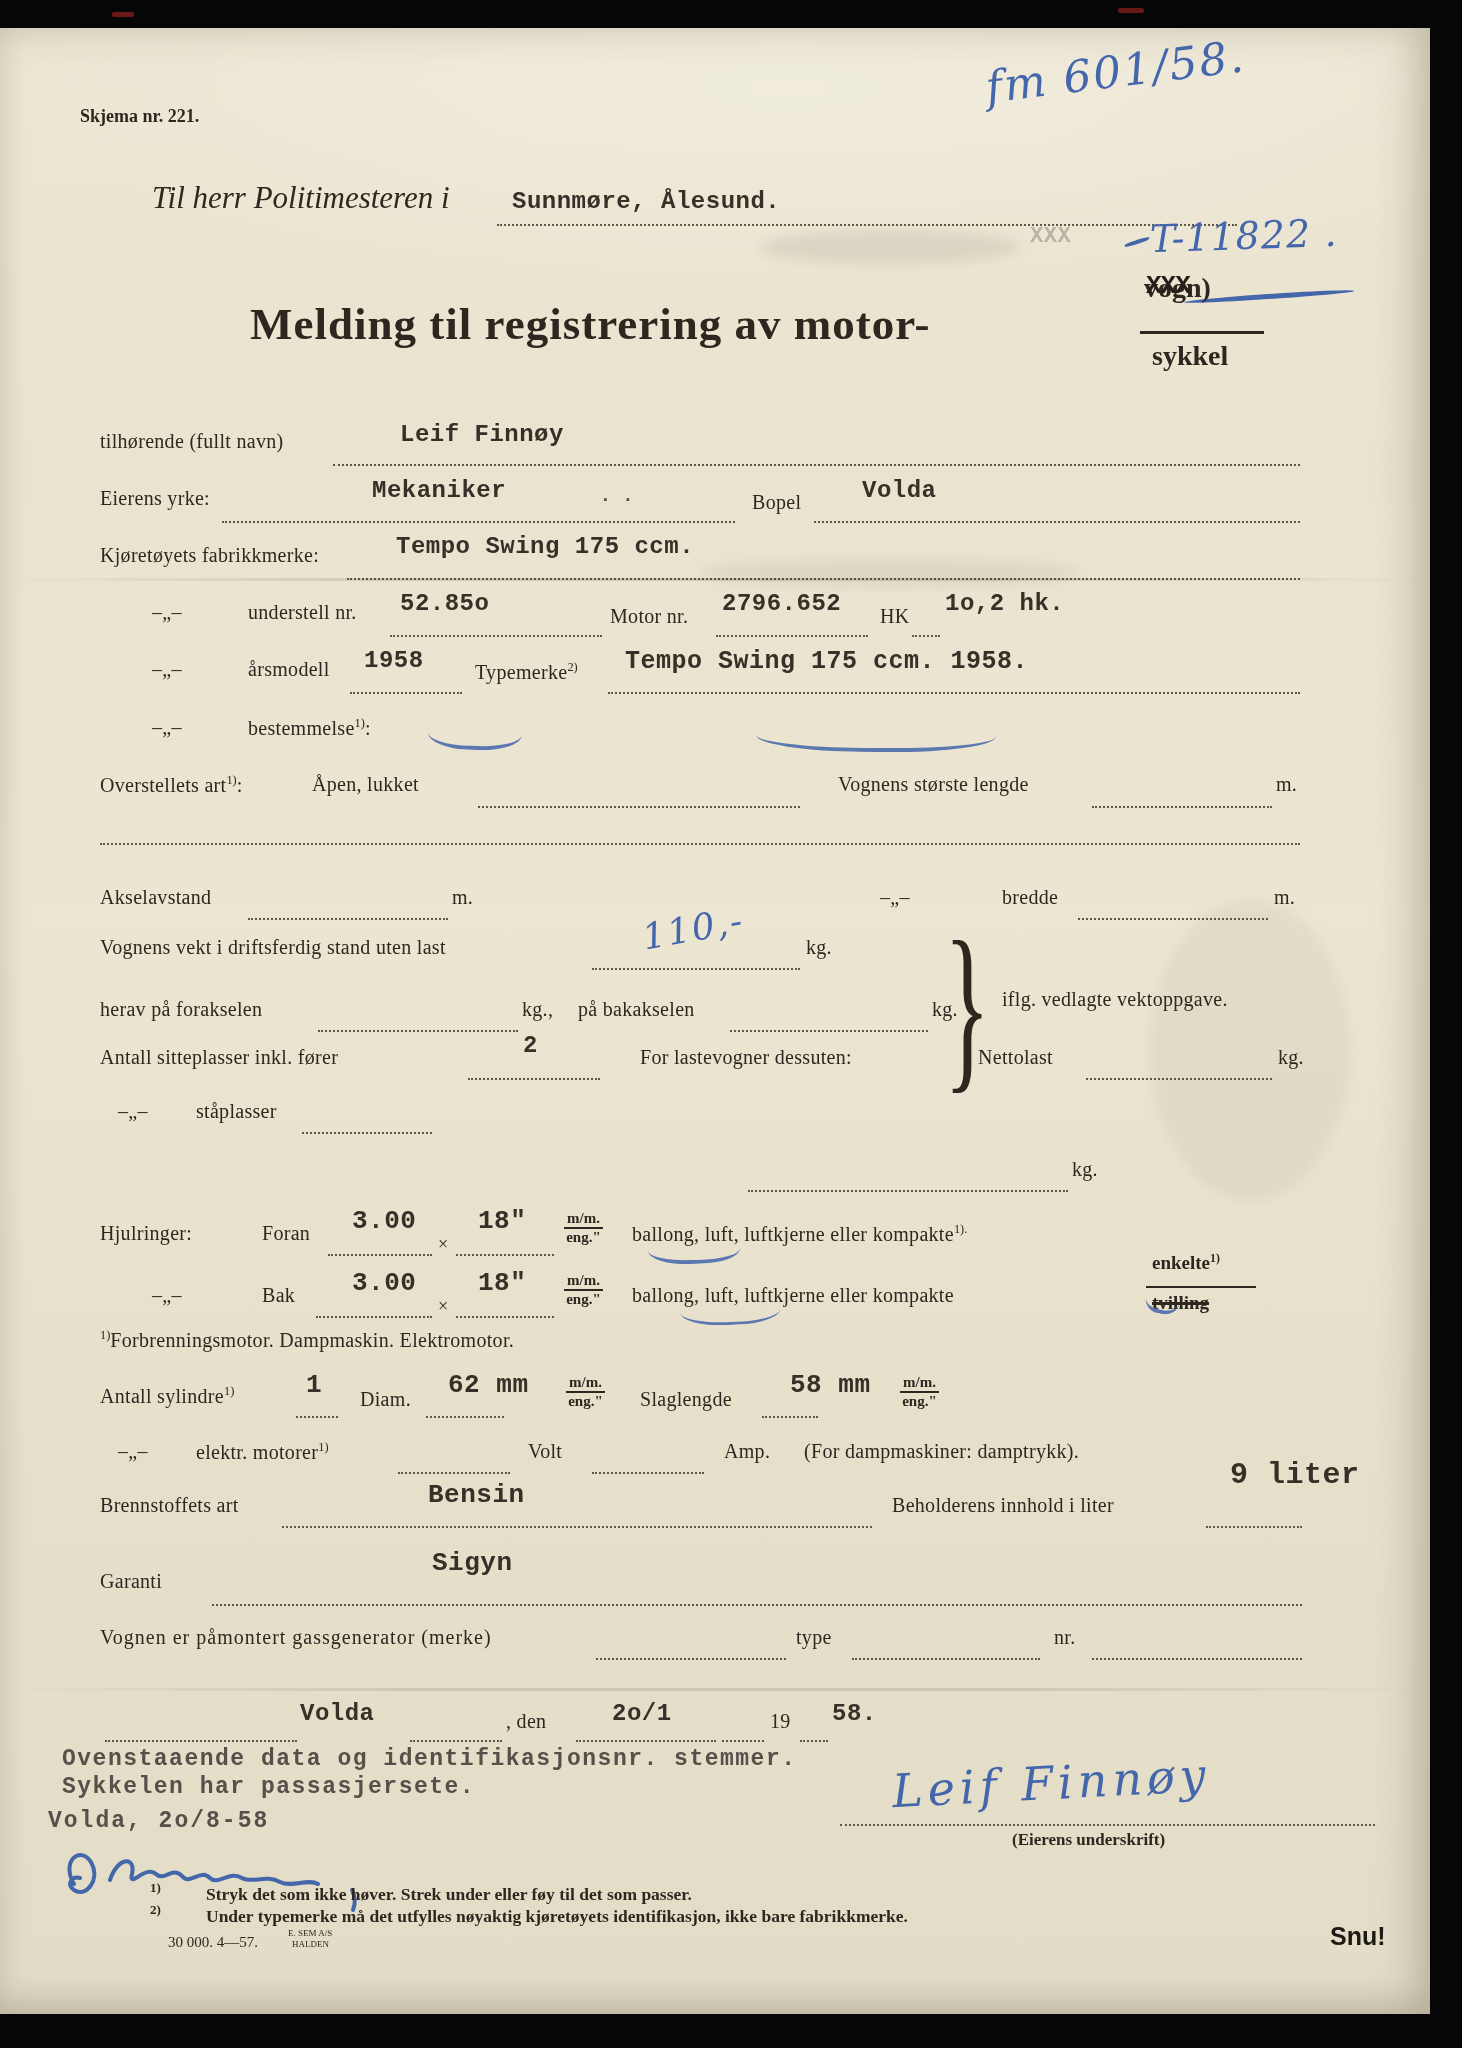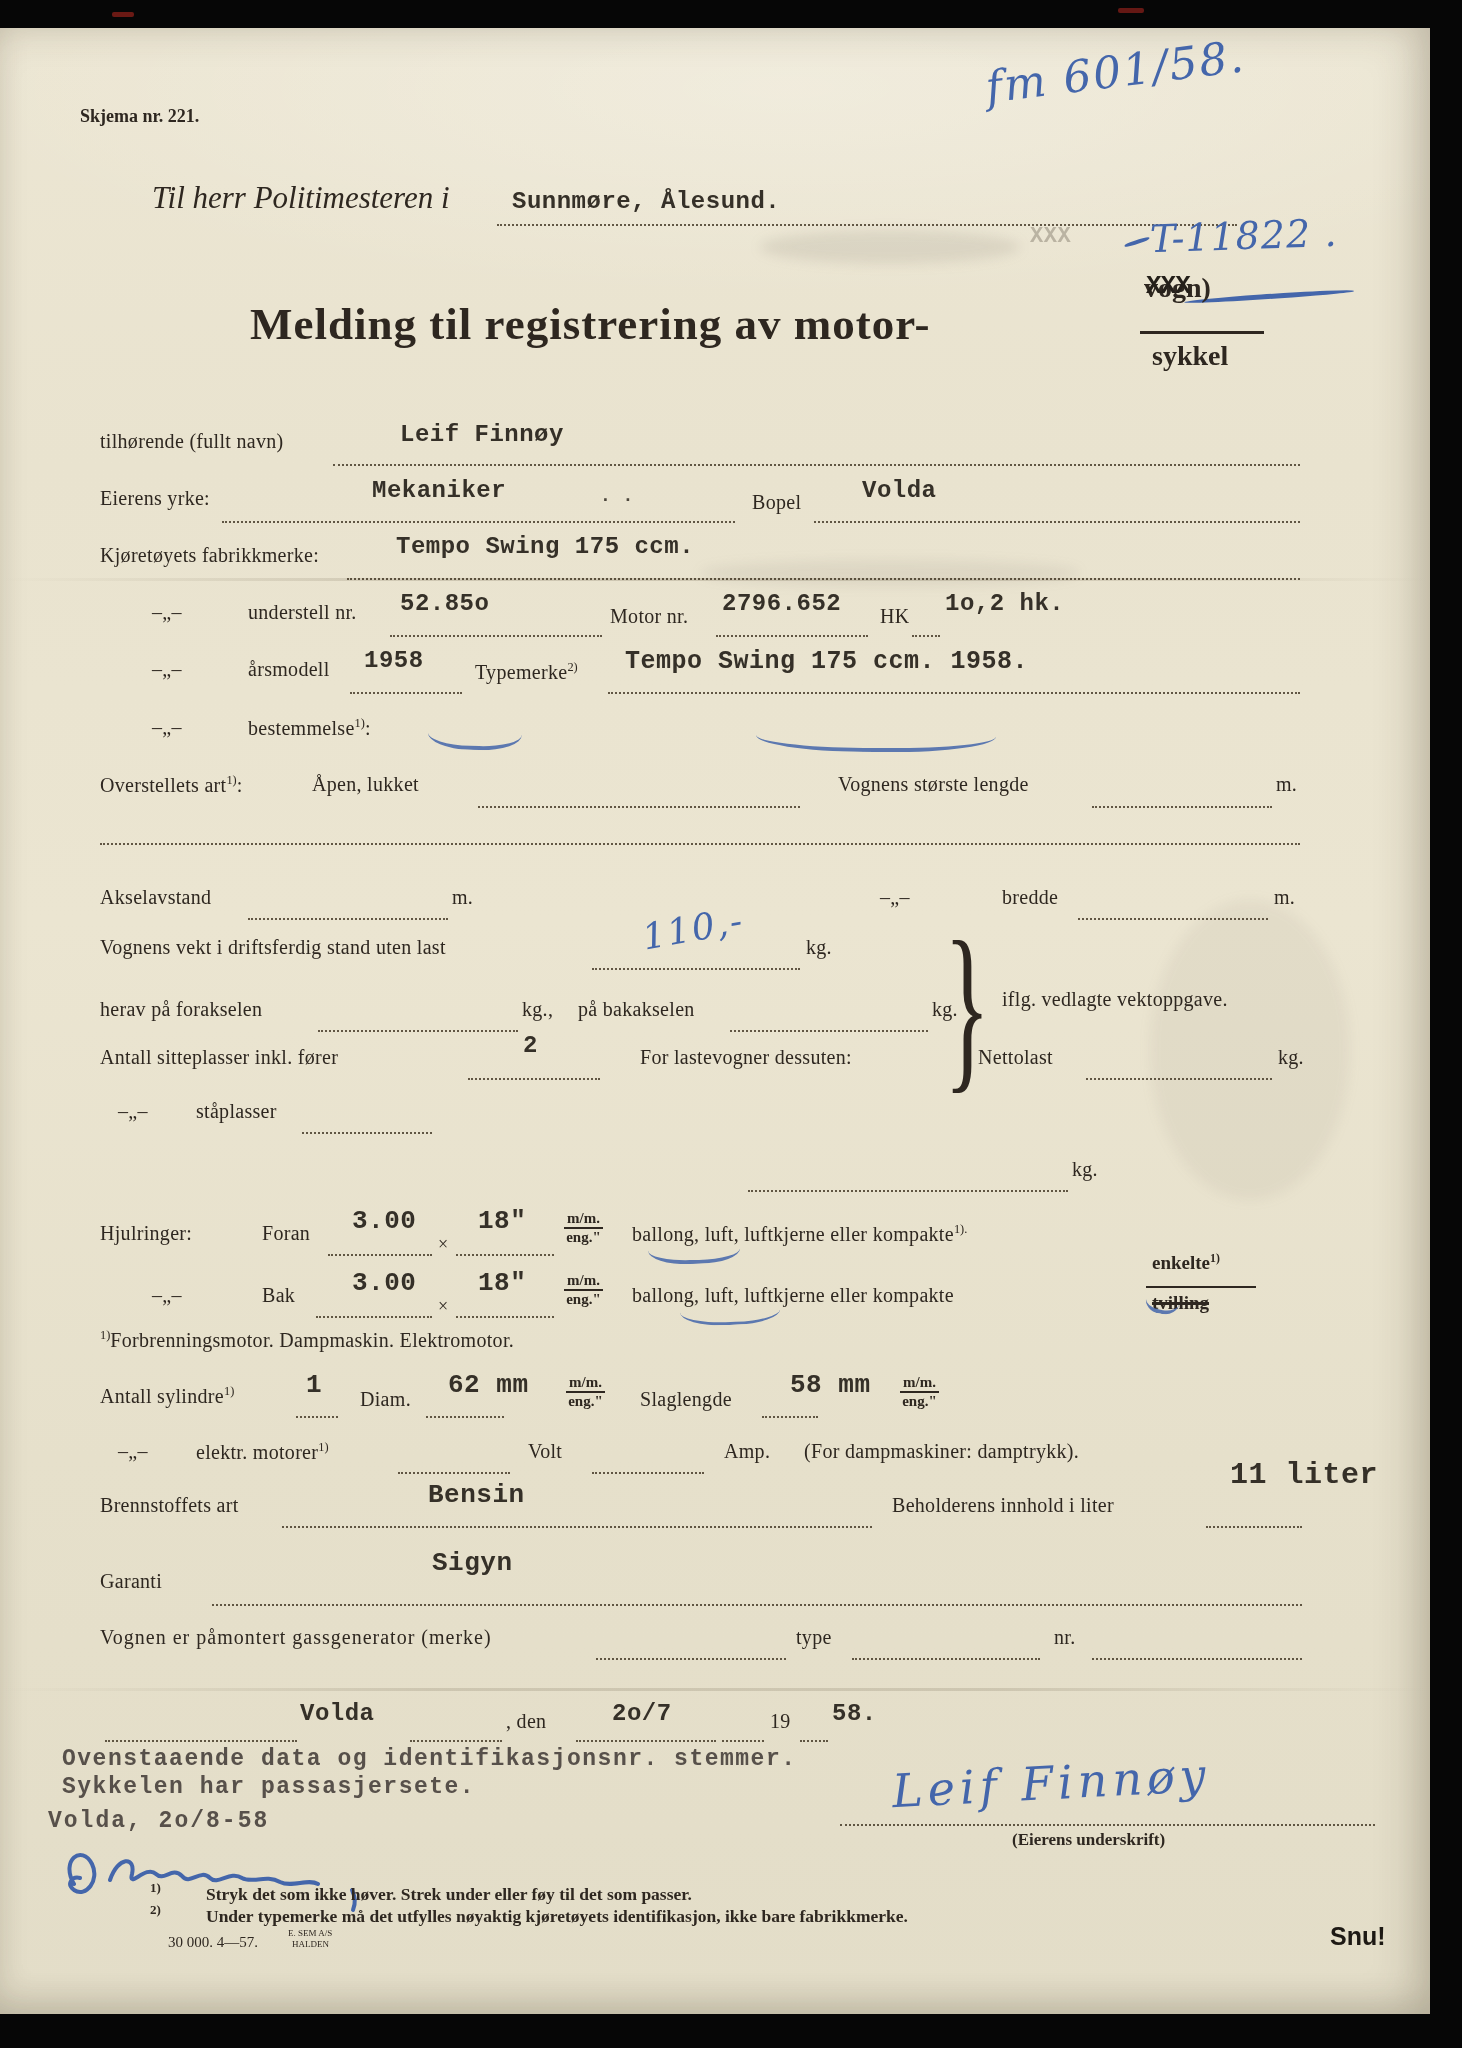--- a/index.html
+++ b/index.html
@@ -212,39 +212,39 @@
   <div class="abs serif lbl" style="left:528px;top:1440px;">Volt</div>
   <div class="dl" style="left:592px;top:1472px;width:112px;"></div>
   <div class="abs serif lbl" style="left:724px;top:1440px;">Amp.</div>
   <div class="abs serif lbl" style="left:804px;top:1440px;">(For dampmaskiner: damptrykk).</div>
 
   <div class="abs serif lbl" style="left:100px;top:1494px;">Brennstoffets art</div>
   <div class="dl" style="left:282px;top:1526px;width:590px;"></div>
   <div class="abs typed" style="left:428px;top:1480px;font-size:26px;">Bensin</div>
   <div class="abs serif lbl" style="left:892px;top:1494px;">Beholderens innhold i liter</div>
   <div class="dl" style="left:1206px;top:1526px;width:96px;"></div>
-  <div class="abs typed" style="left:1230px;top:1458px;font-size:30px;">11 liter</div>
+  <div class="abs typed" style="left:1230px;top:1458px;font-size:30px;">9 liter</div>
 
   <div class="abs serif lbl" style="left:100px;top:1570px;">Garanti</div>
   <div class="dl" style="left:212px;top:1604px;width:1090px;"></div>
   <div class="abs typed" style="left:432px;top:1548px;font-size:26px;">Sigyn</div>
 
   <div class="abs serif lbl" style="left:100px;top:1626px;letter-spacing:1px;">Vognen er påmontert gassgenerator (merke)</div>
   <div class="dl" style="left:596px;top:1658px;width:190px;"></div>
   <div class="abs serif lbl" style="left:796px;top:1626px;">type</div>
   <div class="dl" style="left:852px;top:1658px;width:188px;"></div>
   <div class="abs serif lbl" style="left:1054px;top:1626px;">nr.</div>
   <div class="dl" style="left:1092px;top:1658px;width:210px;"></div>
 
   <div class="dl" style="left:105px;top:1740px;width:192px;"></div>
   <div class="abs typed" style="left:300px;top:1700px;">Volda</div>
   <div class="dl" style="left:410px;top:1740px;width:92px;"></div>
   <div class="abs serif lbl" style="left:506px;top:1710px;">, den</div>
   <div class="dl" style="left:576px;top:1740px;width:140px;"></div>
-  <div class="abs typed" style="left:612px;top:1700px;">2o/7</div>
+  <div class="abs typed" style="left:612px;top:1700px;">2o/1</div>
   <div class="dl" style="left:722px;top:1740px;width:42px;"></div>
   <div class="abs serif lbl" style="left:770px;top:1710px;">19</div>
   <div class="dl" style="left:800px;top:1740px;width:28px;"></div>
   <div class="abs typed" style="left:832px;top:1700px;">58.</div>
 
   <div class="abs typed" style="left:62px;top:1746px;font-size:23px;color:#57504a;letter-spacing:1.5px;">Ovenstaaende data og identifikasjonsnr. stemmer.</div>
   <div class="abs typed" style="left:62px;top:1774px;font-size:23px;color:#57504a;letter-spacing:1.5px;">Sykkelen har passasjersete.</div>
 
   <div class="abs typed" style="left:48px;top:1808px;font-size:23px;color:#57504a;letter-spacing:2px;">Volda, 2o/8-58</div>
   <svg class="abs" style="left:52px;top:1834px;" width="330" height="84" viewBox="0 0 330 84">

